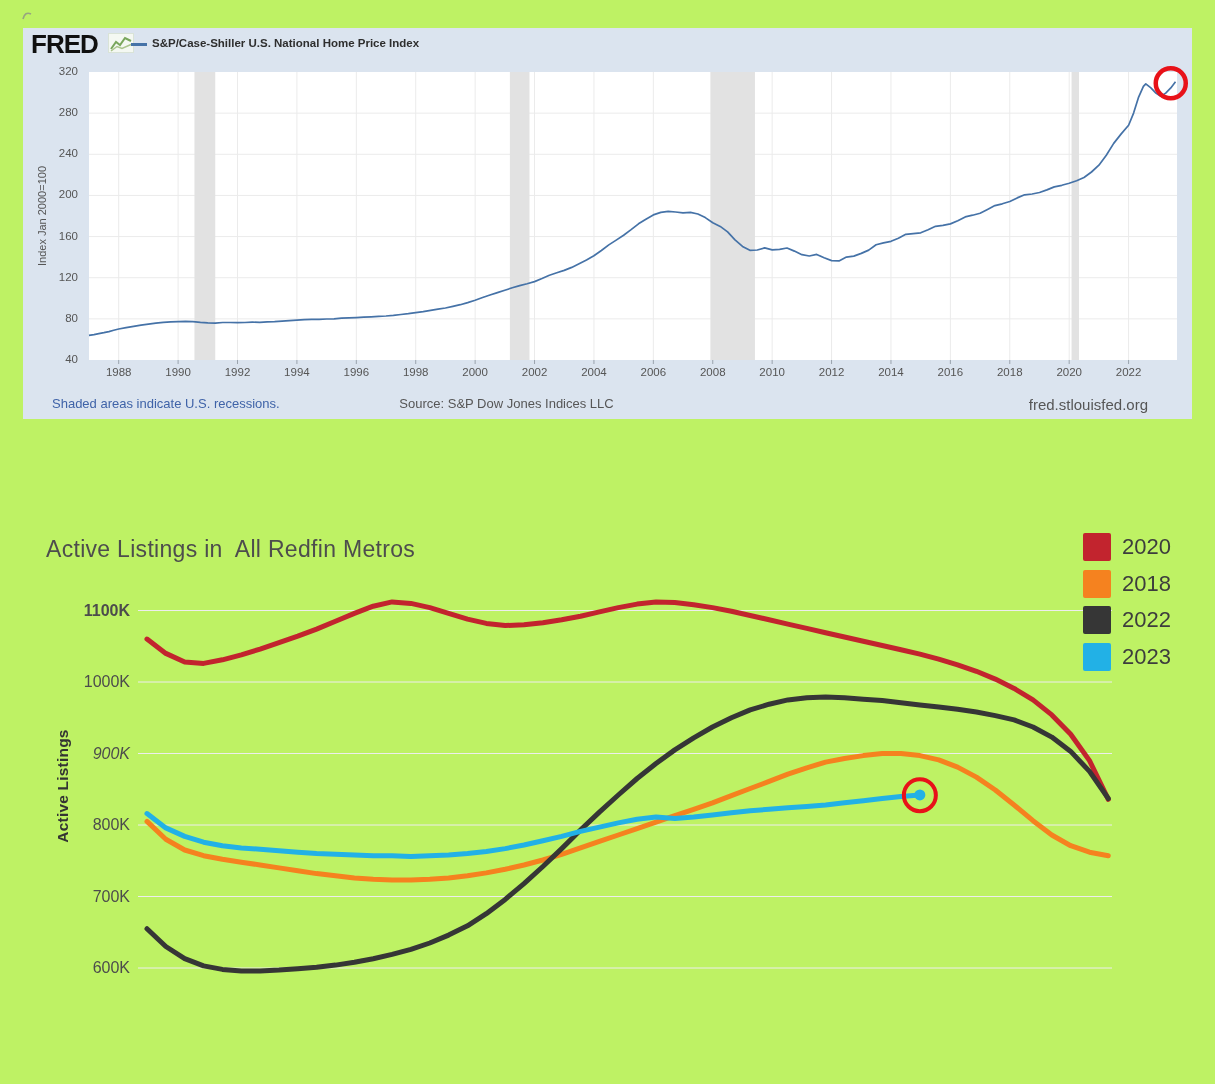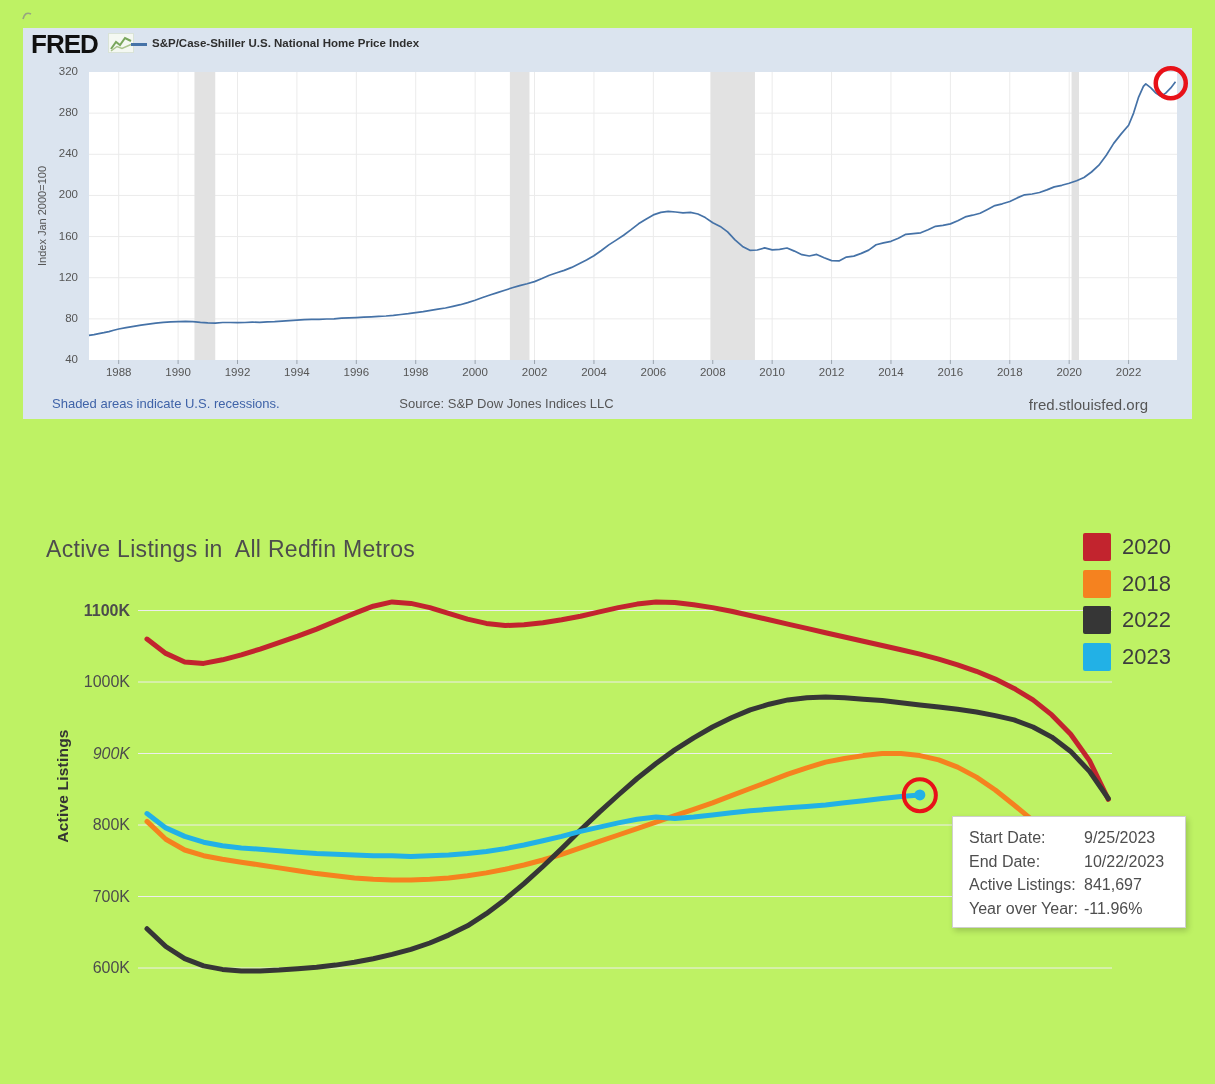--- a/index.html
+++ b/index.html
@@ -186,32 +186,14 @@
     <div class="rf-legend-row">
       <span class="rf-swatch" style="background: rgb(54, 54, 54);"></span>
       <span class="rf-legend-text">2022</span>
     </div>
     <div class="rf-legend-row">
       <span class="rf-swatch" style="background: rgb(34, 177, 230);"></span>
       <span class="rf-legend-text">2023</span>
     </div>
   </div>
 
-  <div class="rf-tooltip">
-    <div class="rf-tt-row">
-      <span>Start Date:</span>
-      <span>9/25/2023</span>
-    </div>
-    <div class="rf-tt-row">
-      <span>End Date:</span>
-      <span>10/22/2023</span>
-    </div>
-    <div class="rf-tt-row">
-      <span>Active Listings:</span>
-      <span>841,697</span>
-    </div>
-    <div class="rf-tt-row">
-      <span>Year over Year:</span>
-      <span>-11.96%</span>
-    </div>
-  </div>
 
 </div>
 
 </body></html>

